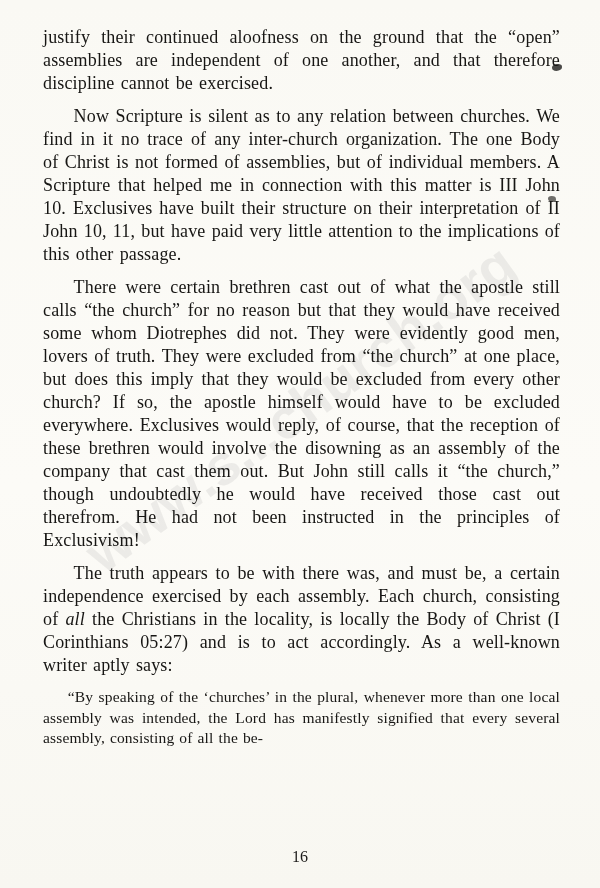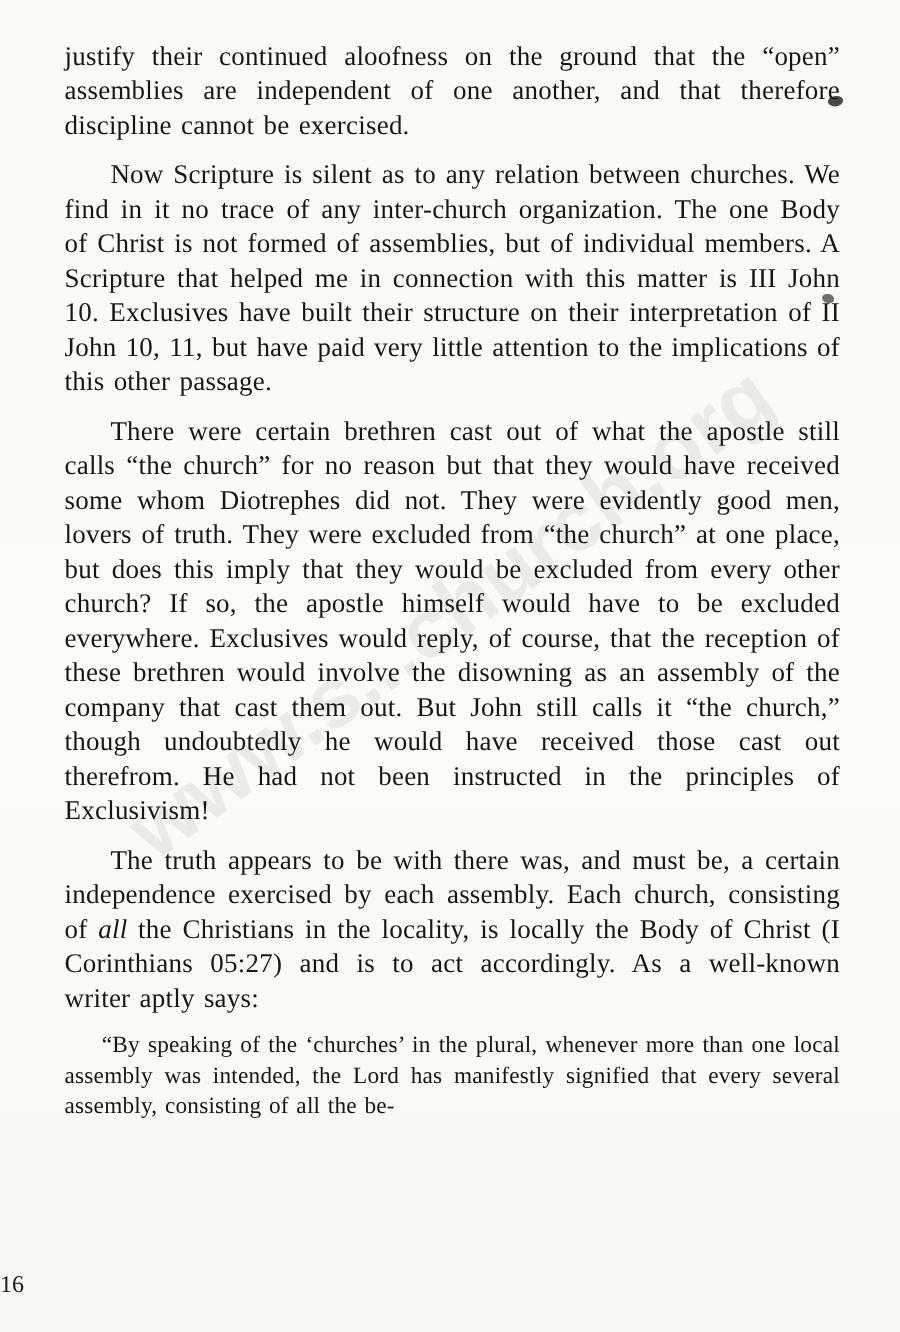--- a/index.html
+++ b/index.html
@@ -45,21 +45,21 @@
   }
   .content p em {
     font-style: italic;
     margin-top: 16px;
   }
   .page-number {
     position: absolute;
     bottom: 22px;
     left: 0;
     width: 100%;
-    text-align: left;
+    text-align: center;
     font-size: 16px;
     color: #1c1b19;
     font-family: "Liberation Serif", "DejaVu Serif", serif;
   }
   .watermark {
     position: absolute;
     top: 46%;
     left: 50%;
     transform: translate(-50%, -50%) rotate(-36deg);
     font-size: 56px;

